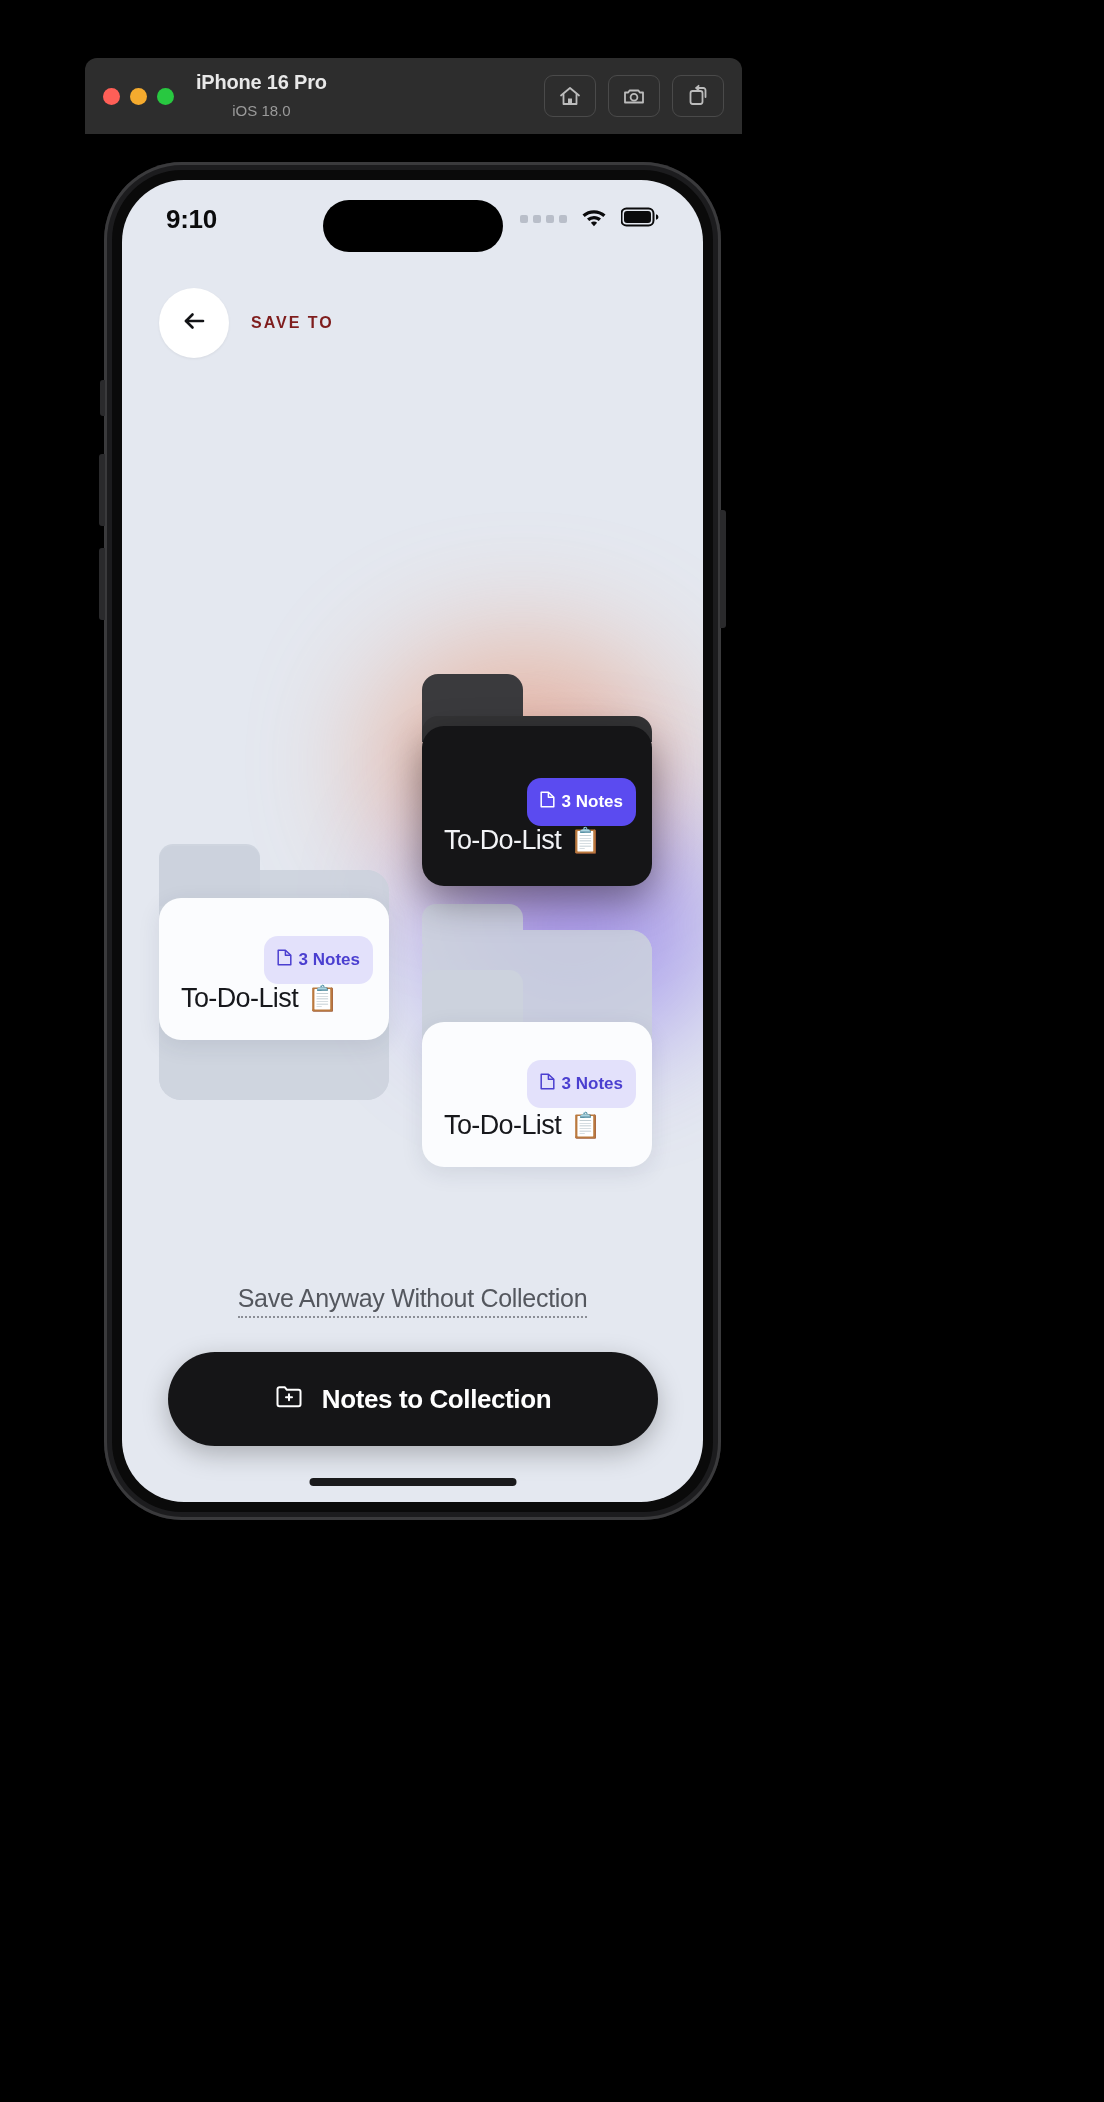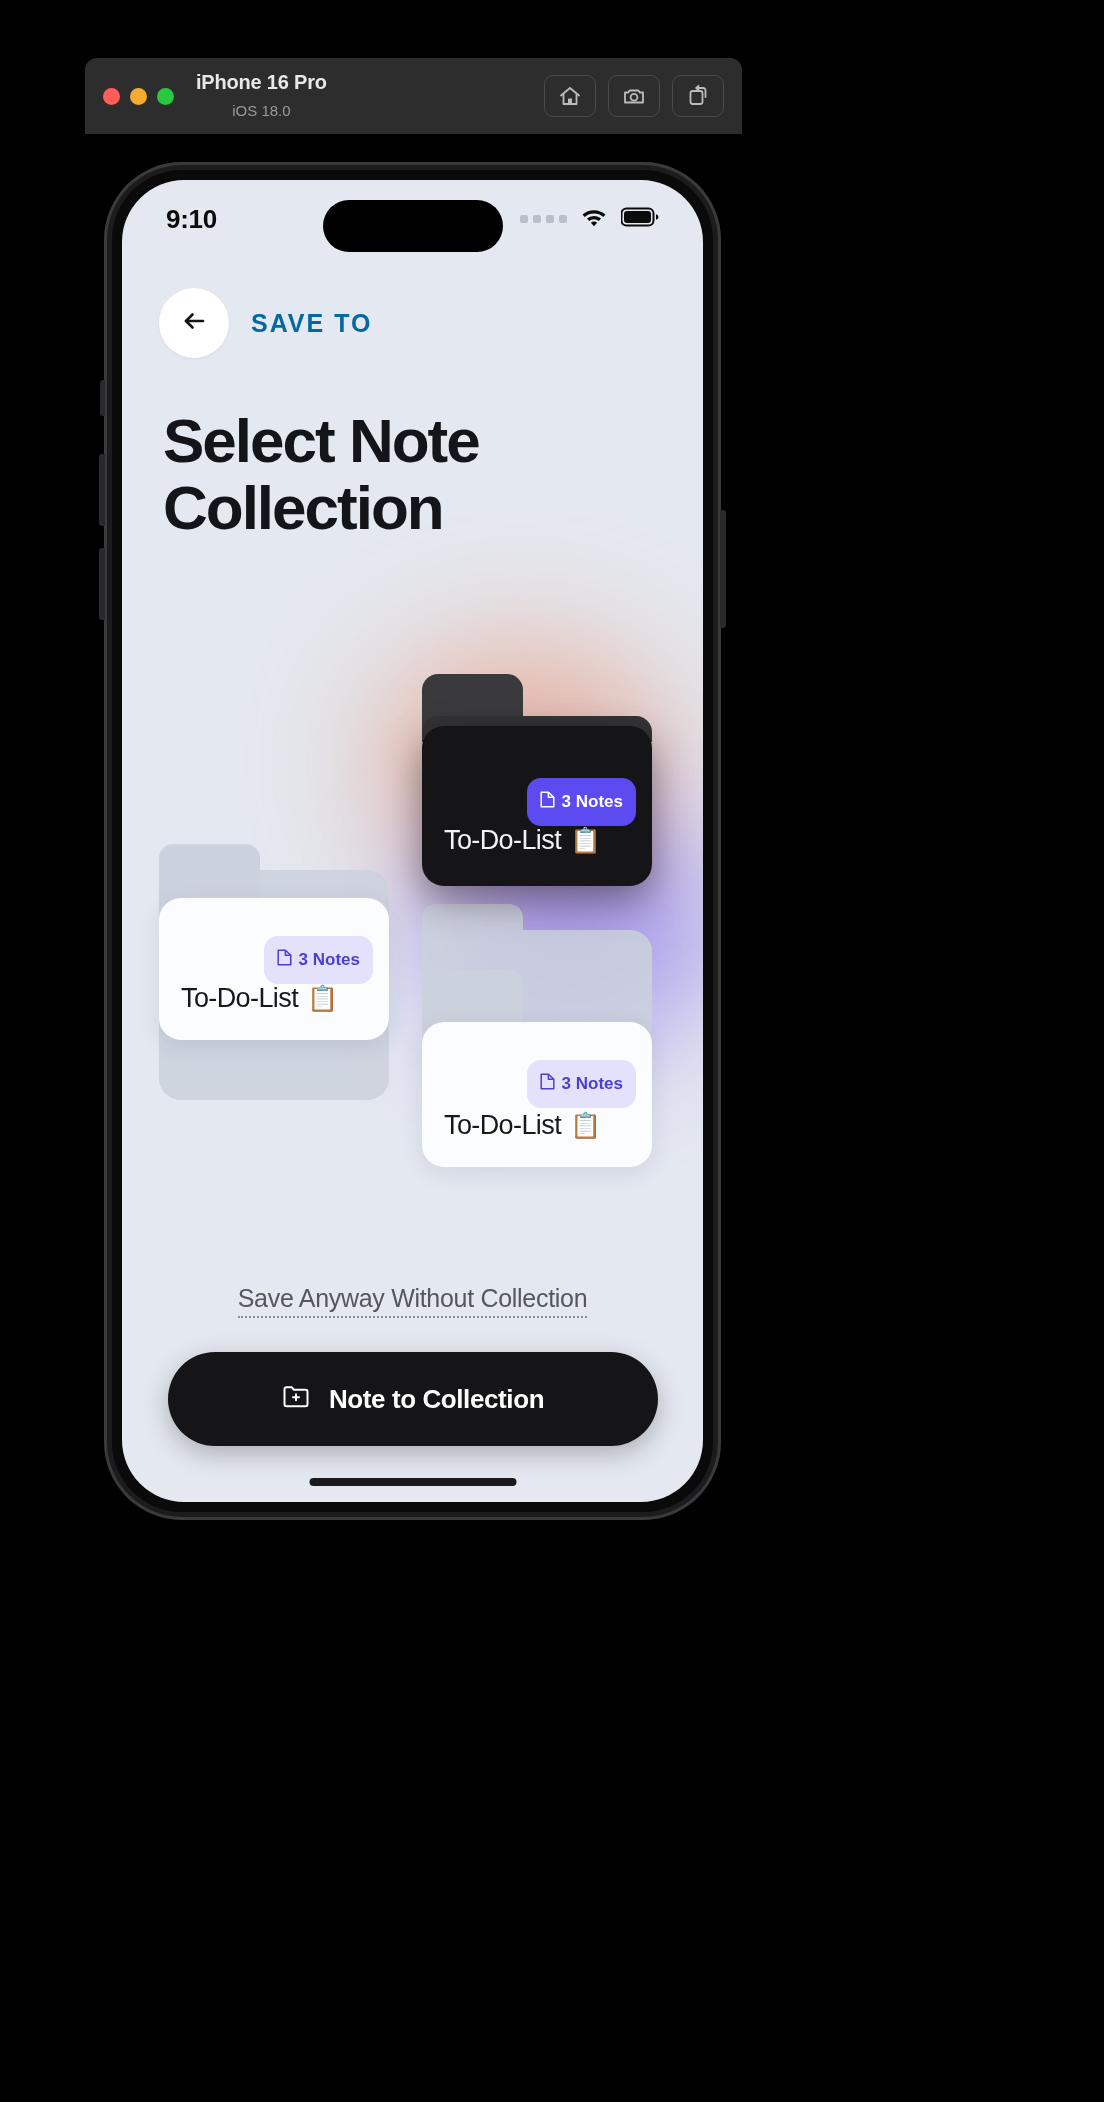--- a/index.html
+++ b/index.html
@@ -161,24 +161,24 @@
     width: 70px;
     height: 70px;
     border-radius: 50%;
     background: #ffffff;
     display: flex;
     align-items: center;
     justify-content: center;
     box-shadow: 0 1px 3px rgba(0,0,0,0.06);
   }
   .eyebrow {
-    font-size: 25px;
+    font-size: 16px;
     font-weight: bold;
     letter-spacing: 2.0px;
-    color: #0369a1;
+    color: #7f1d1d;
   }
 
   .page-title {
     position: absolute;
     left: 41px;
     top: 228px;
     width: 440px;
     font-size: 62px;
     font-weight: bold;
     line-height: 1.08;
@@ -460,21 +460,20 @@
           <span>
             <svg width="32" height="32" viewBox="0 0 32 32" fill="none" stroke="#121316" stroke-width="2.6" stroke-linecap="round" stroke-linejoin="round">
               <path d="M25 16H8"></path>
               <path d="M14.5 9.5 8 16l6.5 6.5"></path>
             </svg>
           </span>
         </div>
         <div class="eyebrow">SAVE TO</div>
       </div>
 
-      <div class="page-title">Select Note Collection</div>
 
       <div class="cards-area">
 
         <div class="folder ghost ghost-l1">
           <div class="folder-tab"></div>
             <div class="folder-body"></div>
         </div>
         <div class="folder ghost ghost-l2">
           <div class="folder-tab"></div>
             <div class="folder-body"></div>
@@ -546,20 +545,20 @@
       <div class="bottom-actions">
         <div class="save-anyway-link">Save Anyway Without Collection</div>
         <div class="primary-btn">
           <span>
             <svg width="30" height="30" viewBox="0 0 30 30" fill="none" stroke="#ffffff" stroke-width="2" stroke-linecap="round" stroke-linejoin="round">
               <path d="M3.5 8.2a2 2 0 0 1 2-2h5.2l2.2 2.6h11.6a2 2 0 0 1 2 2v12.4a2 2 0 0 1-2 2H5.5a2 2 0 0 1-2-2z"></path>
               <path d="M15 13.2v6"></path>
               <path d="M12 16.2h6"></path>
             </svg>
           </span>
-          <span>Note to Collection</span>
+          <span>Notes to Collection</span>
         </div>
       </div>
 
       <div class="home-indicator"></div>
     </div>
   </div>
 </div>
 
 </body></html>

